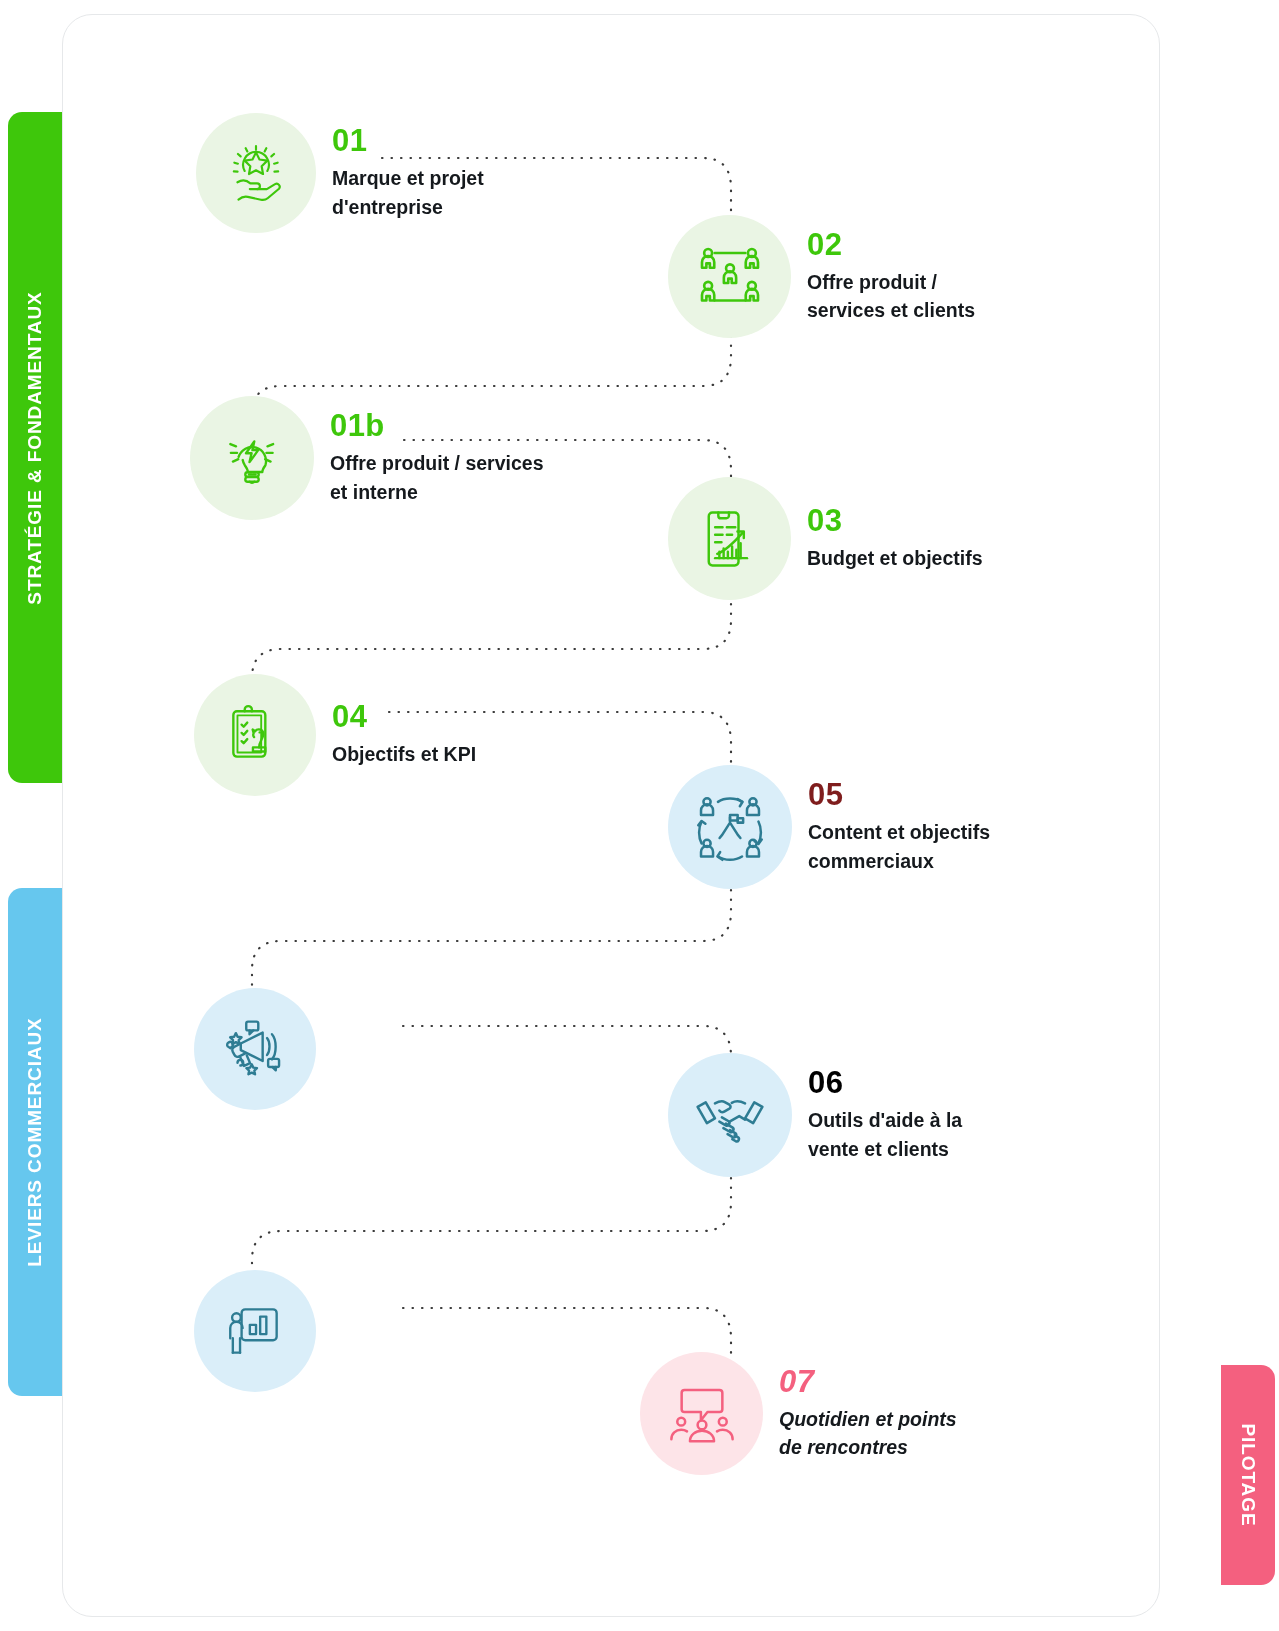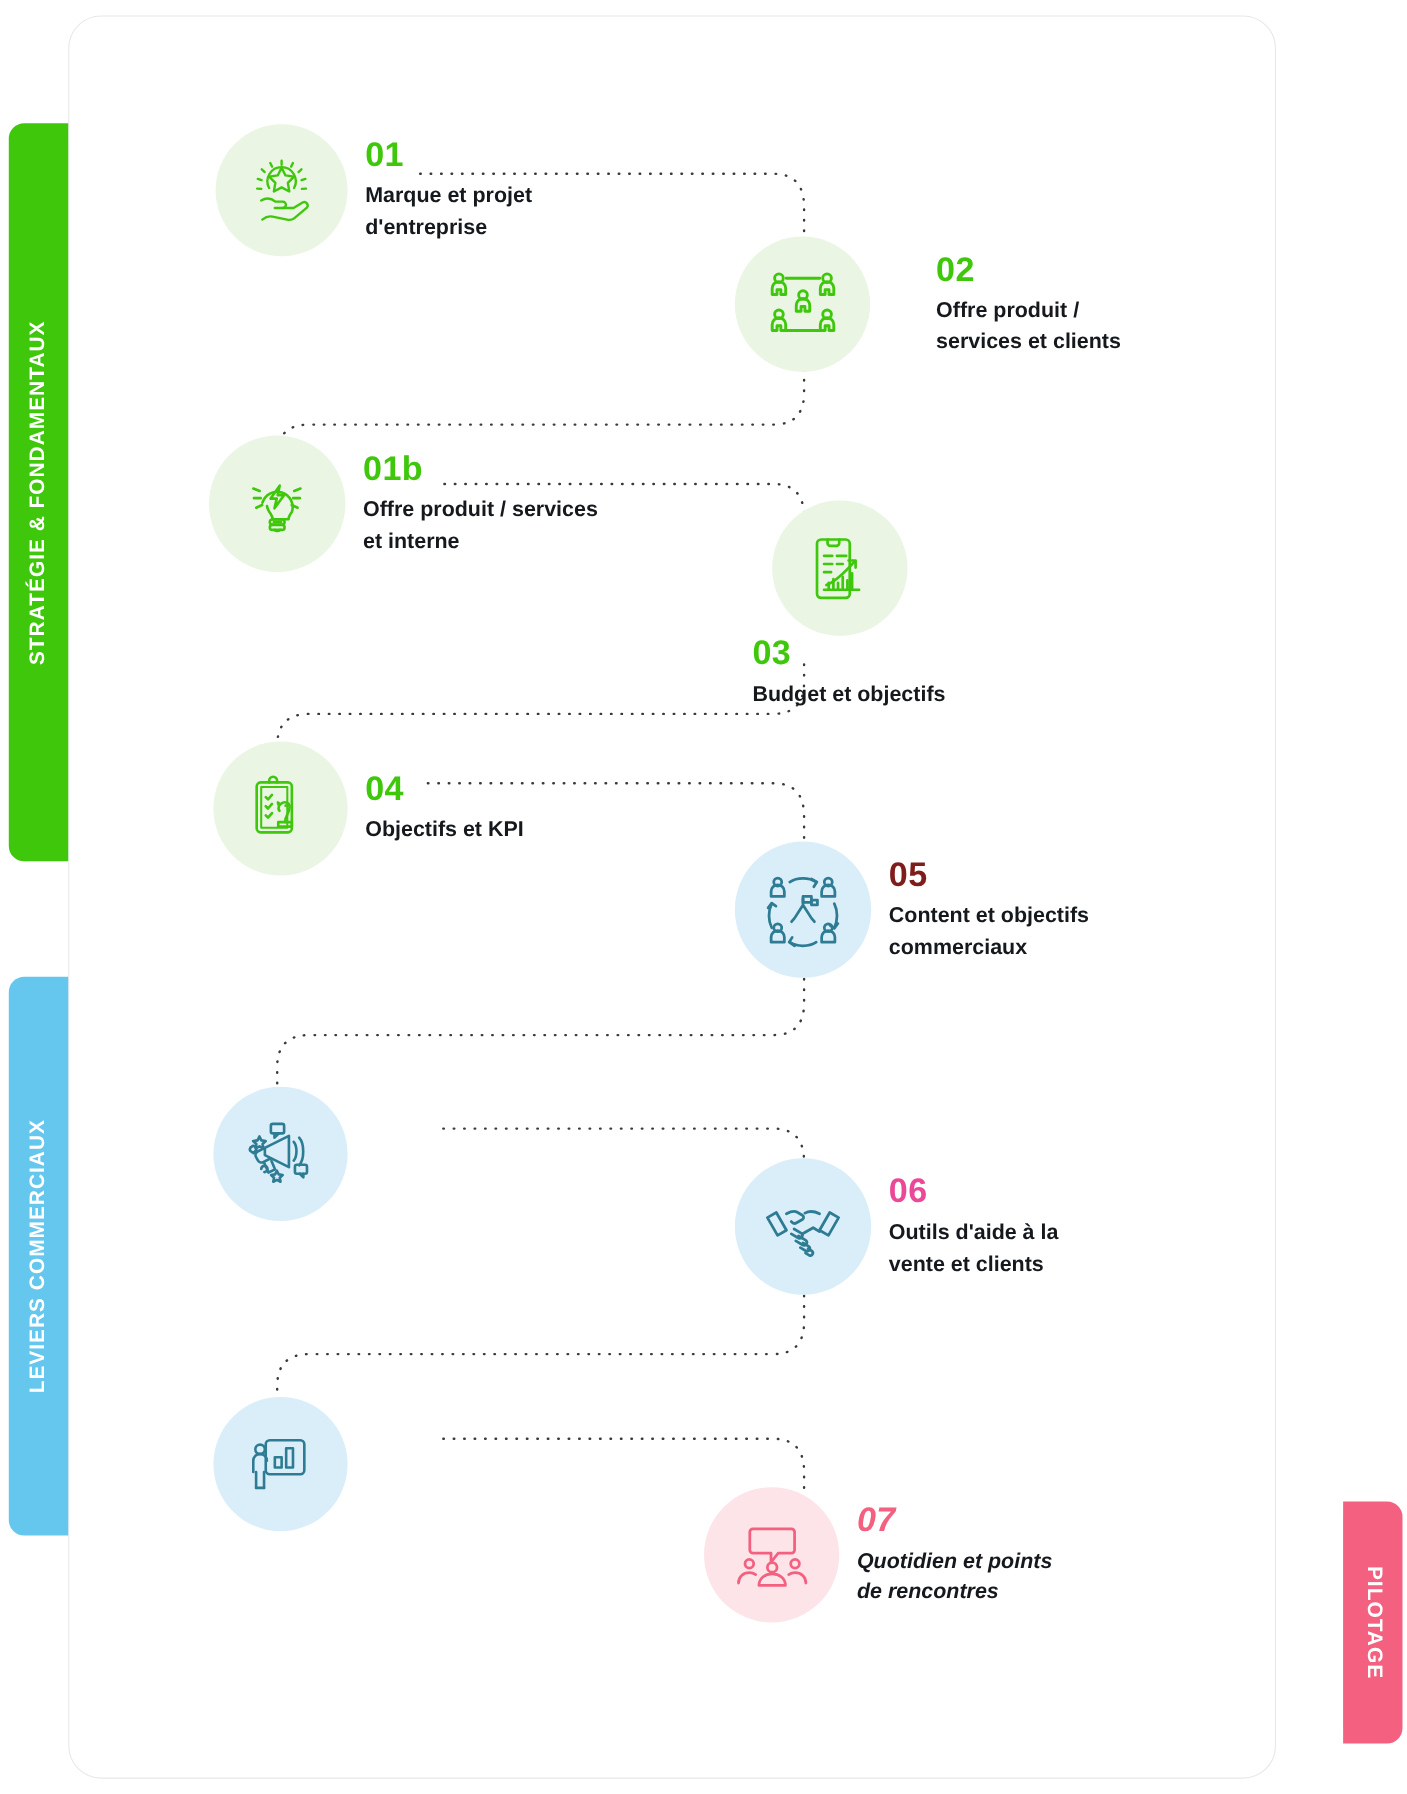--- a/index.html
+++ b/index.html
@@ -109,23 +109,23 @@
     font-size: 19.5px;
     font-weight: bold;
     color: #15191d;
     line-height: 1.45;
     margin-top: 8px;
     white-space: pre-line;
   }
 
   
   .s01 { left: 196px; top: 113px; }
-  .s02 { left: 668px; top: 215px; gap: 44px; }
+  .s02 { left: 668px; top: 215px; }
   .s02b{ left: 190px; top: 396px; }
-  .s03 { left: 668px; top: 455px; flex-direction: column; }
+  .s03 { left: 668px; top: 477px; }
   .s04 { left: 194px; top: 674px; }
   .s05 { left: 668px; top: 765px; }
   .s05b{ left: 194px; top: 988px; }
   .s06 { left: 668px; top: 1053px; }
   .s06b{ left: 194px; top: 1270px; }
   .s07 { left: 640px; top: 1352px; font-style: italic; }
 </style>
 </head>
 <body>
 
@@ -319,21 +319,21 @@
         <path d="M19 22 c3 -1.6 6 -2.6 8.5 -1.2 l4 2.3 c1.3 .8 1.3 2.6 0 3.4 l-4.5 2.6 c-1.6 .9 -3.2 .3 -4.2 -1"></path>
         <path d="M45 22 c-3.5 -1.8 -8 -2.5 -11.5 -.5"></path>
         <path d="M25 34 l5.5 3.2 a2.2 2.2 0 0 1 -2.2 3.8 l-5.5 -3.2"></path>
         <path d="M28.5 39.5 l5.5 3.2 a2.2 2.2 0 0 1 -2.2 3.8 l-5.5 -3.2"></path>
         <path d="M32 45 l4.5 2.6 a2.1 2.1 0 0 1 -2.1 3.6 l-4.5 -2.6"></path>
         <path d="M36 49.5 l3 1.8 a2 2 0 0 1 -2 3.4 l-3 -1.8"></path>
         <path d="M45 36 l-5 -3 -8 4.5"></path>
       </svg>
     </div>
     <div class="step-text">
-      <div class="step-num" style="color:#ec4899;">06</div>
+      <div class="step-num" style="color:#000000;">06</div>
       <div class="step-label">Outils d'aide à la
 vente et clients</div>
     </div>
   </div>
 
   <div class="step s06b">
     <div class="bubble" style="width:122px;height:122px;background:#daeef9;">
       <svg width="66" height="66" viewBox="0 0 64 64" fill="none" stroke="#2e7c93" stroke-width="2.3" stroke-linecap="round" stroke-linejoin="round">
         <rect x="19" y="11" width="34" height="30" rx="3.5"></rect>
         <path d="M27 35 v-9 h6 v9z"></path>

